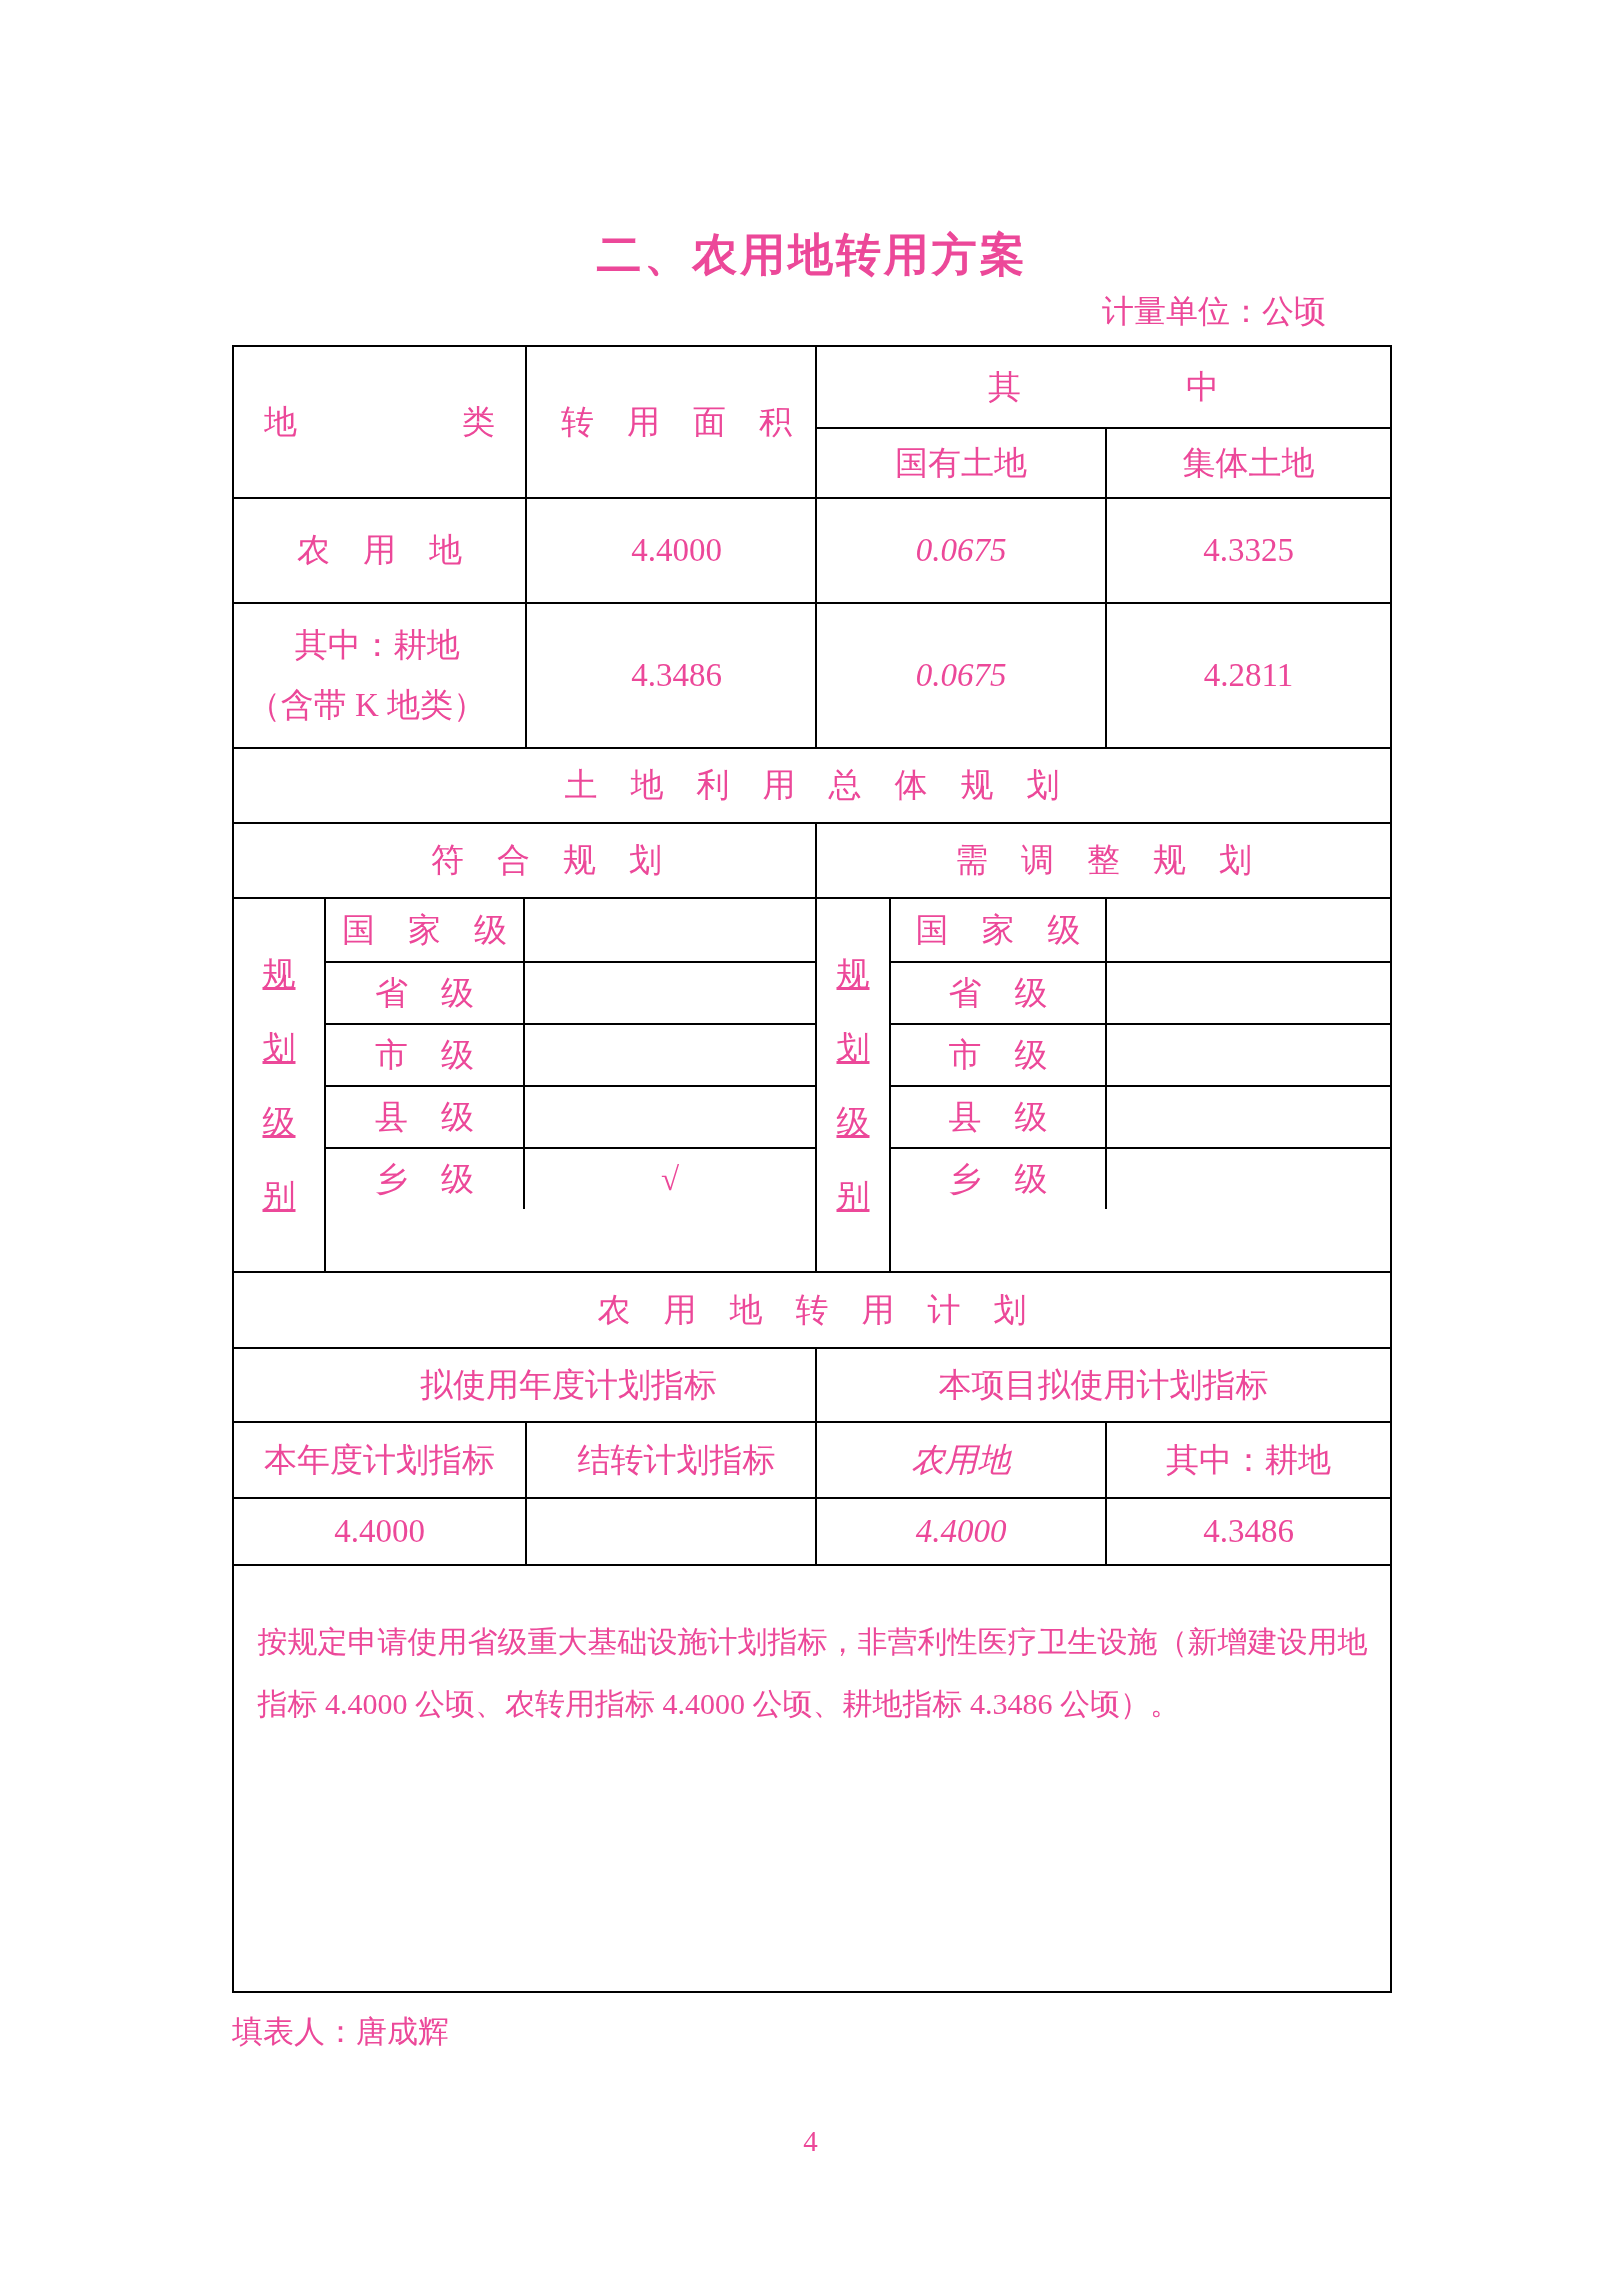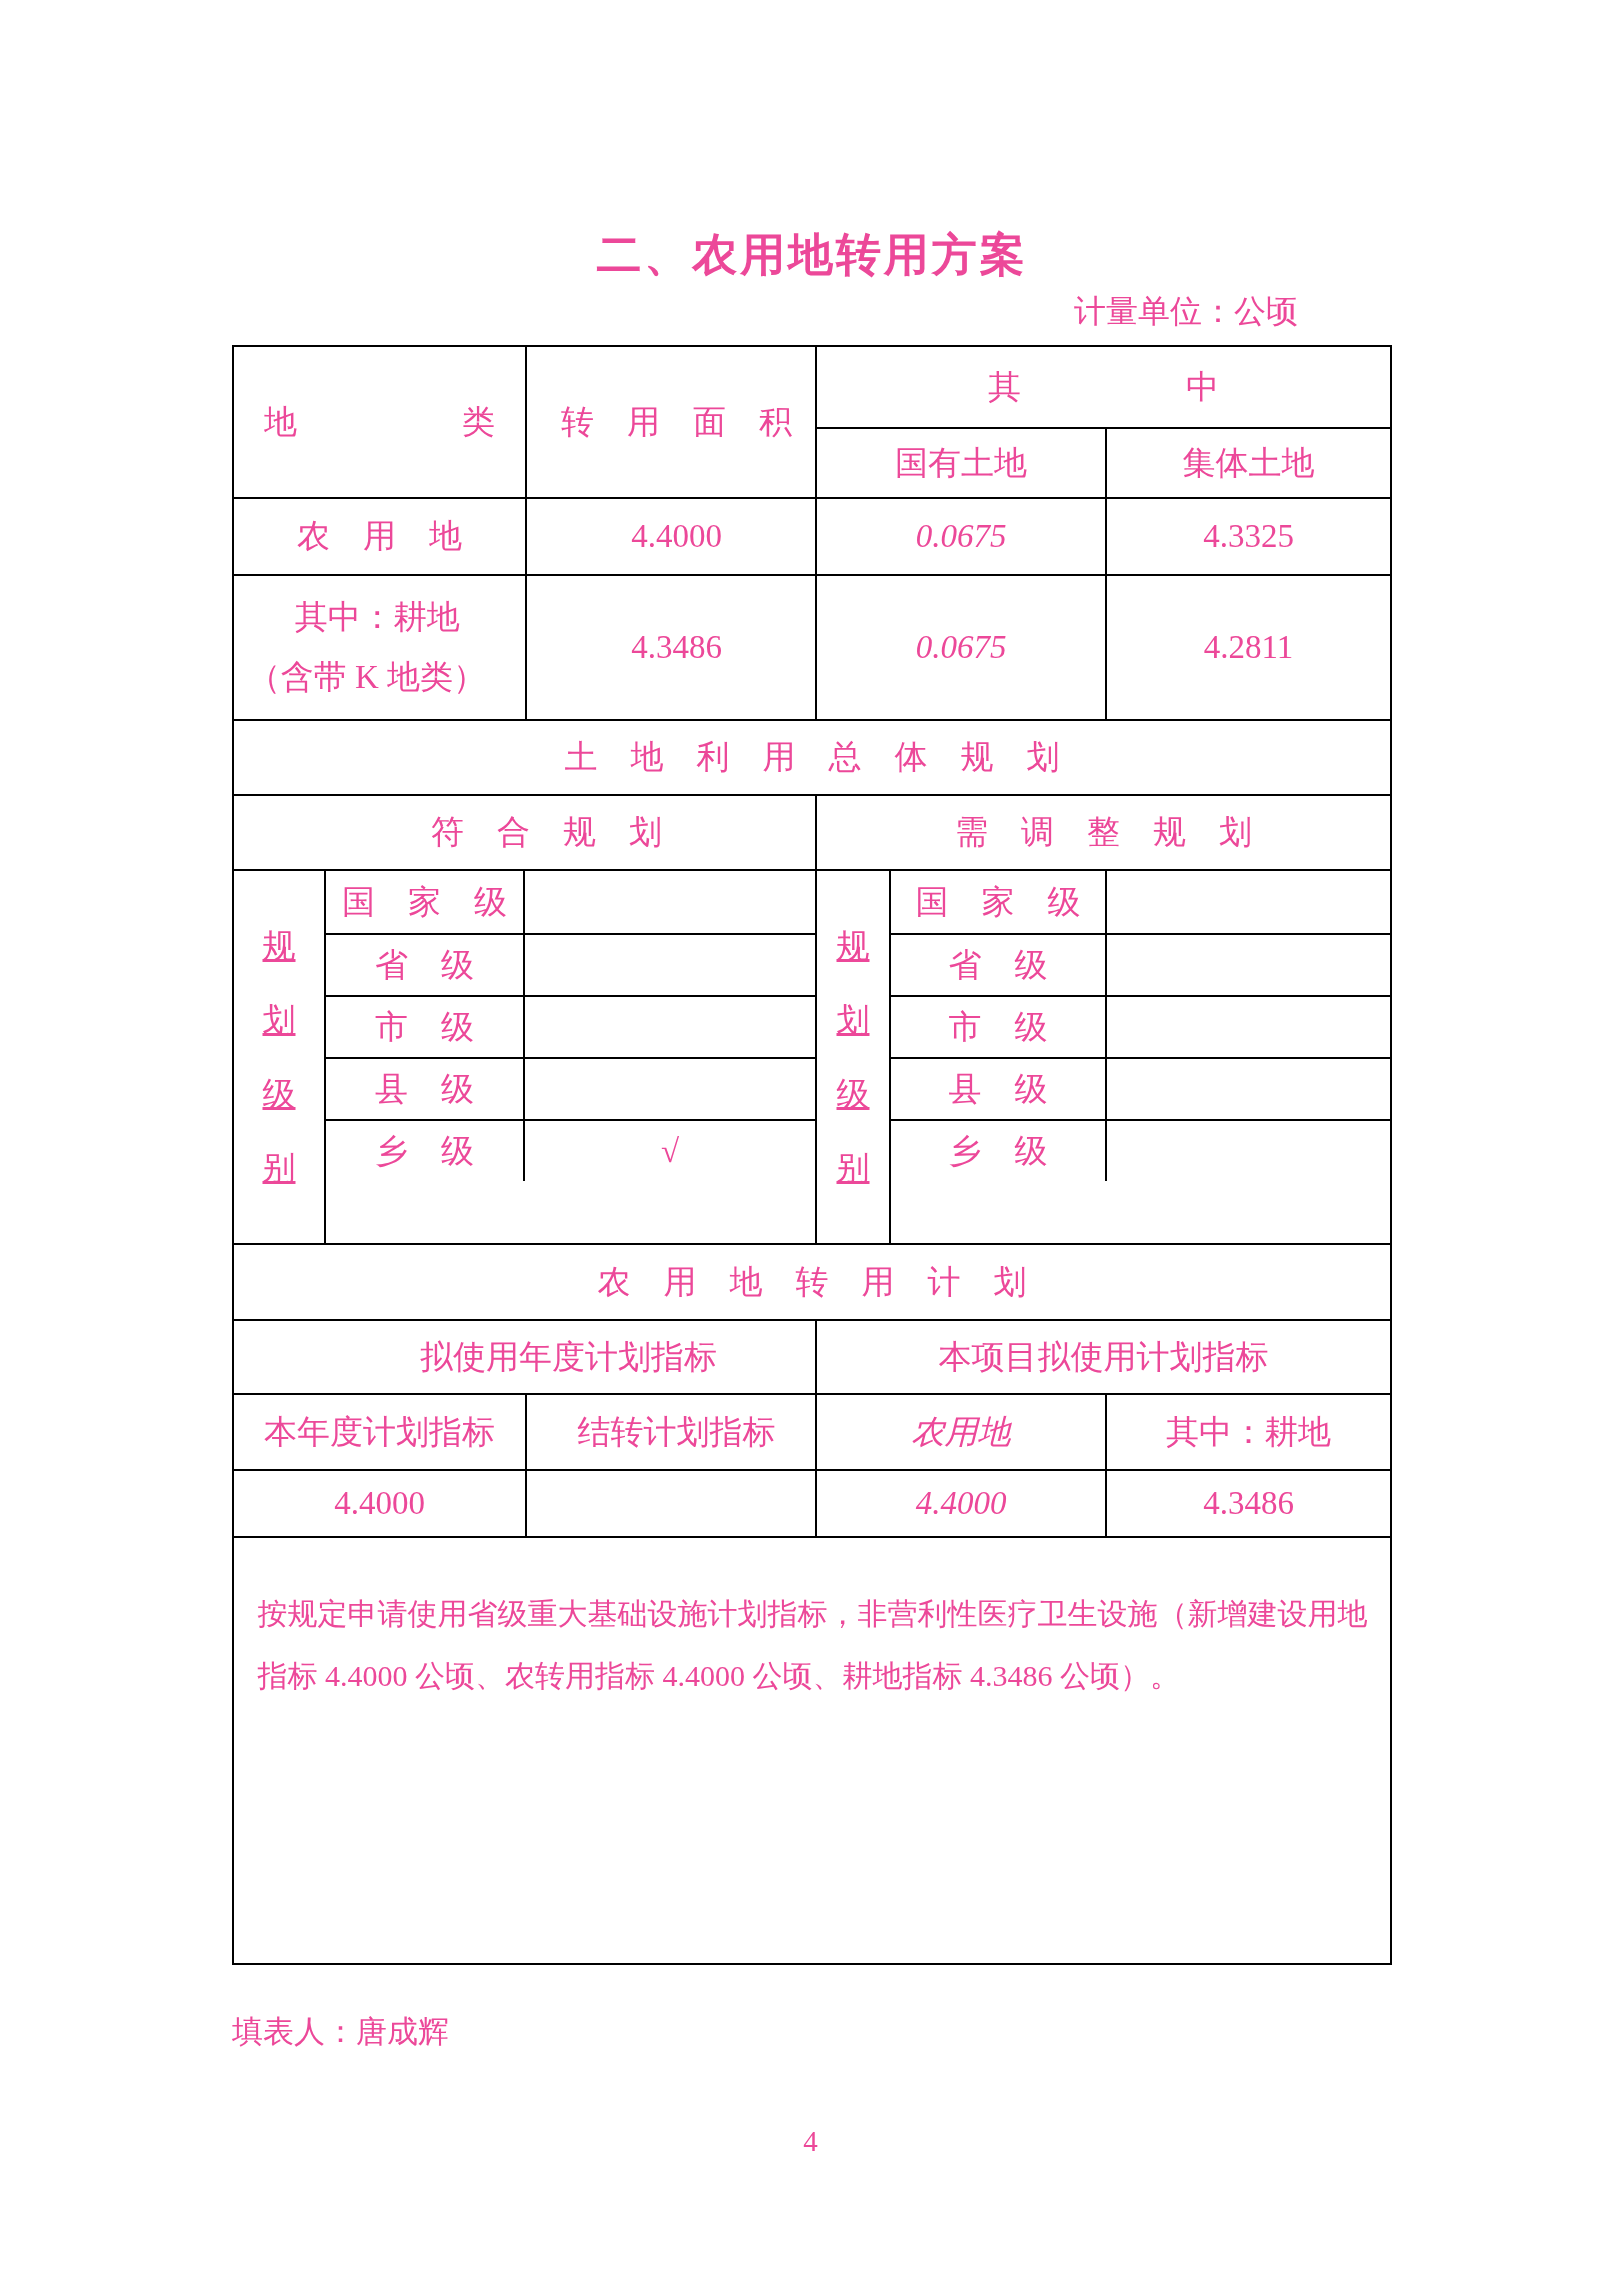--- a/index.html
+++ b/index.html
@@ -12,21 +12,21 @@
     font-family:"Liberation Serif","DejaVu Serif",serif;
   }
   * { box-sizing:border-box; }
 
   .title {
     position:absolute; left:232px; top:225px; width:1160px;
     text-align:center; font-size:45px; font-weight:bold; letter-spacing:2.9px;
     white-space:nowrap;
   }
   .unit {
-    position:absolute; left:220px; top:290px; width:1078px;
+    position:absolute; left:248px; top:290px; width:1078px;
     text-align:right; font-size:32px; white-space:nowrap;
   }
 
   .tbl {
     position:absolute; left:232px; top:345px; width:1160px;
     border:2px solid #000; font-size:33px; background:#fff;
   }
   .r { display:flex; border-top:2px solid #000; }
   .r.f { border-top:none; }
   .c {
@@ -90,21 +90,21 @@
       <div class="c w2">转　用　面　积</div>
       <div class="c wx col">
         <div class="ga">其　　　　　中</div>
         <div class="gb">
           <div class="sub1">国有土地</div>
           <div class="sub2">集体土地</div>
         </div>
       </div>
     </div>
 
-    <div class="r" style="height:77px">
+    <div class="r" style="height:105px">
       <div class="c f w1">农　用　地</div>
       <div class="c w2">4.4000</div>
       <div class="c w3">0.0675</div>
       <div class="c wx">4.3325</div>
     </div>
 
     <div class="r" style="height:145px">
       <div class="c f w1 lbl2">
         <span class="l1">其中：耕地</span>
         <span class="l2">（含带 K 地类）</span>

